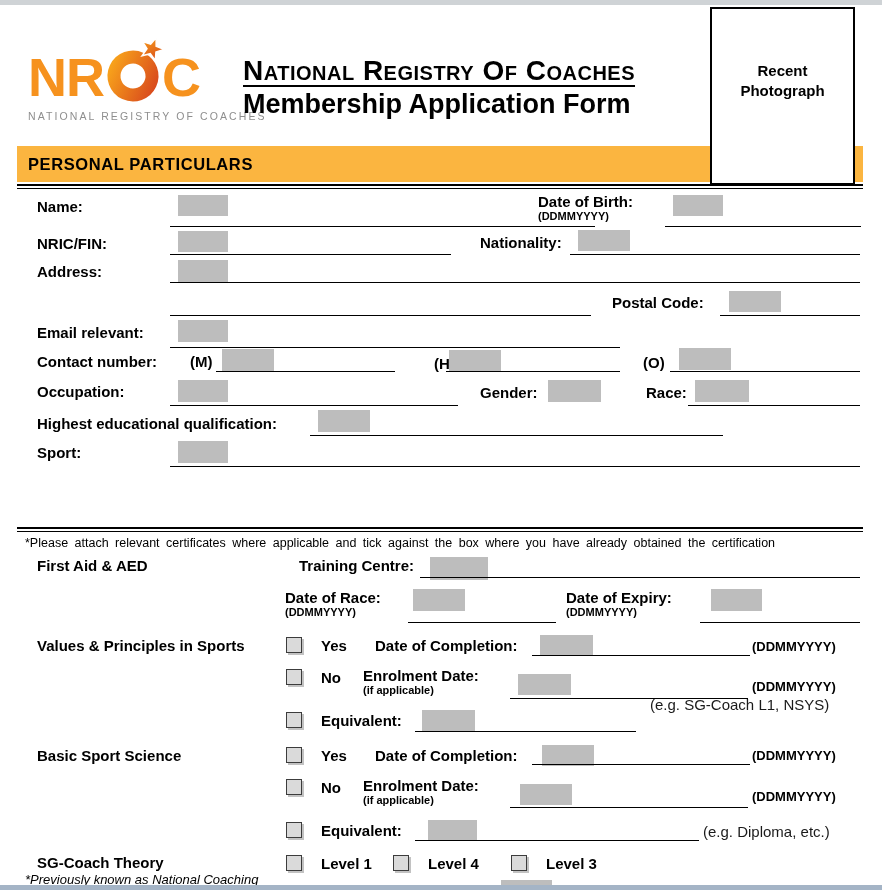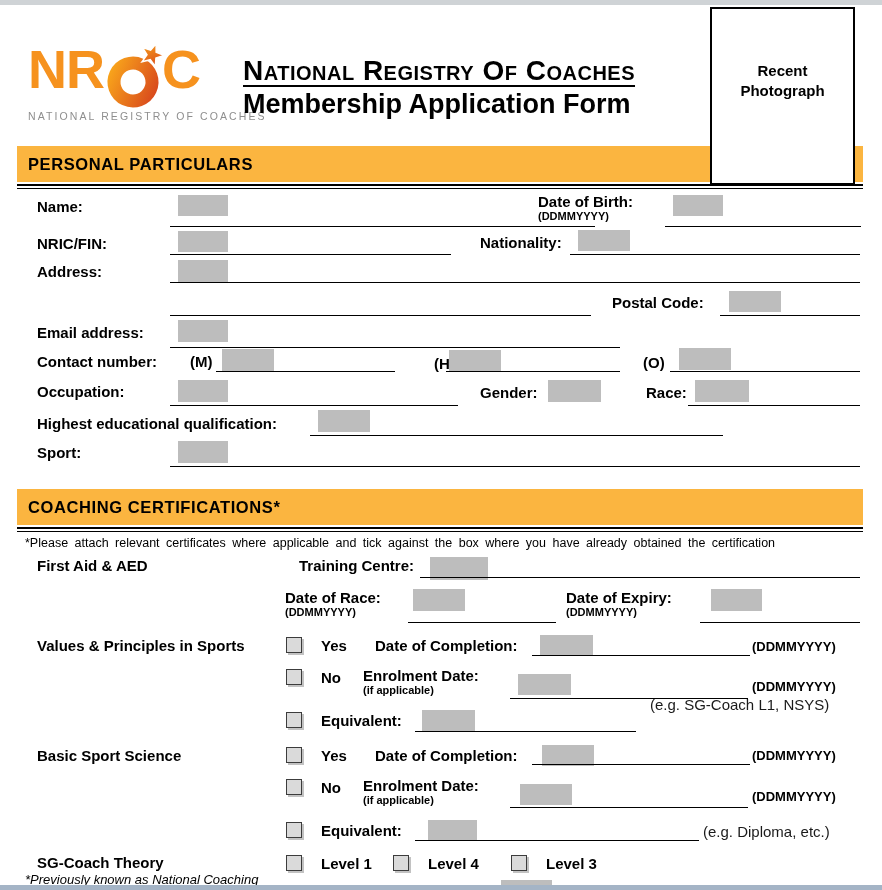--- a/index.html
+++ b/index.html
@@ -18,21 +18,21 @@
        font-weight:bold;font-size:16.5px;letter-spacing:.6px;}
   .dline{position:absolute;left:17px;width:846px;height:2px;border-top:2px solid #000;border-bottom:1px solid #000;}
   .ctr{text-align:left;}
   #photo{position:absolute;left:710px;top:7px;width:145px;height:178px;background:#fff;
          border:2px solid #000;box-sizing:border-box;z-index:6;text-align:center;
          font-weight:bold;font-size:15px;line-height:1.3;padding:52px 22px 0 22px;}
   #t1{position:absolute;left:243px;top:55px;font-size:28px;font-weight:bold;font-variant:small-caps;
       letter-spacing:.5px;text-decoration:underline;text-decoration-thickness:2px;text-underline-offset:5px;white-space:nowrap;}
   #t2{position:absolute;left:243px;top:89px;font-size:27px;font-weight:bold;white-space:nowrap;}
   #logo{position:absolute;left:28px;top:42px;}
-  #logo .row{display:flex;align-items:flex-start;height:62px;}
+  #logo .row{display:flex;align-items:flex-end;height:62px;}
   #logo .ltr{font-size:54px;font-weight:bold;color:var(--logo-orange,#F6921E);letter-spacing:-1px;line-height:1;}
   #logo .sub{margin-top:6px;font-size:10.5px;letter-spacing:2.1px;color:#8E8E8E;white-space:nowrap;}
   .strip-top{position:absolute;left:0;top:0;width:882px;height:5px;background:var(--top-strip,#CFD3D6);}
   .strip-bottom{position:absolute;left:0;top:885px;width:882px;height:5px;background:var(--bottom-strip,#A4B4C6);z-index:9;}
   .note{position:absolute;font-size:12.5px;word-spacing:3px;white-space:nowrap;}
   .foot{position:absolute;font-size:13px;font-style:italic;white-space:nowrap;}
 </style>
 </head>
 <body>
 
@@ -82,21 +82,21 @@
   <div class="line" style="left:570px;top:254px;width:290px"></div>
 
   <div class="lbl" style="left:25px;top:264px">Address:</div>
   <div class="redact" style="left:178px;top:260px;width:50px;height:22px"></div>
   <div class="line" style="left:170px;top:282px;width:690px"></div>
   <div class="line" style="left:170px;top:315px;width:421px"></div>
   <div class="lbl" style="left:600px;top:295px">Postal Code:</div>
   <div class="redact" style="left:729px;top:291px;width:52px;height:21px"></div>
   <div class="line" style="left:720px;top:315px;width:140px"></div>
 
-  <div class="lbl" style="left:25px;top:325px">Email address:</div>
+  <div class="lbl" style="left:25px;top:325px">Email relevant:</div>
   <div class="redact" style="left:178px;top:320px;width:50px;height:22px"></div>
   <div class="line" style="left:170px;top:347px;width:450px"></div>
 
   <div class="lbl" style="left:25px;top:354px">Contact number:</div>
   <div class="lbl" style="left:178px;top:354px">(M)</div>
   <div class="redact" style="left:222px;top:349px;width:52px;height:22px"></div>
   <div class="line" style="left:216px;top:371px;width:179px"></div>
   <div class="lbl" style="left:422px;top:356px">(H)</div>
   <div class="redact" style="left:449px;top:350px;width:52px;height:22px"></div>
   <div class="line" style="left:446px;top:371px;width:174px"></div>
@@ -114,21 +114,20 @@
   <div class="line" style="left:688px;top:405px;width:172px"></div>
 
   <div class="lbl" style="left:25px;top:416px">Highest educational qualification:</div>
   <div class="redact" style="left:318px;top:410px;width:52px;height:22px"></div>
   <div class="line" style="left:310px;top:435px;width:413px"></div>
 
   <div class="lbl" style="left:25px;top:445px">Sport:</div>
   <div class="redact" style="left:178px;top:441px;width:50px;height:22px"></div>
   <div class="line" style="left:170px;top:466px;width:690px"></div>
 
-  <div class="bar" style="top:489px">COACHING CERTIFICATIONS*</div>
   <div class="dline" style="top:527px"></div>
 
   <div class="note" style="left:25px;top:536px">*Please attach relevant certificates where applicable and tick against the box where you have already obtained the certification</div>
 
   <div class="lbl" style="left:25px;top:558px">First Aid &amp; AED</div>
   <div class="lbl" style="left:287px;top:558px">Training Centre:</div>
   <div class="redact" style="left:430px;top:557px;width:58px;height:23px"></div>
   <div class="line" style="left:420px;top:577px;width:440px"></div>
 
   <div class="abs ctr" style="left:285px;top:589px;width:100px">

